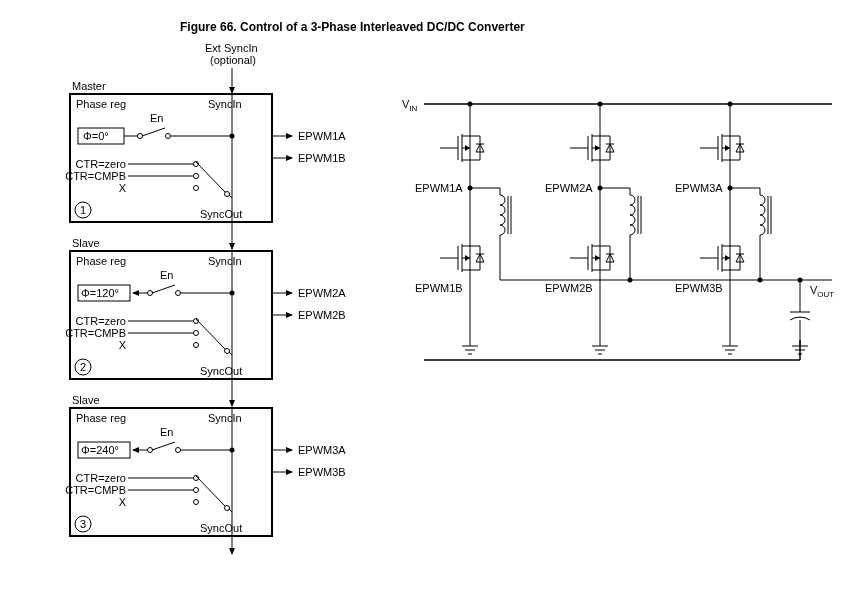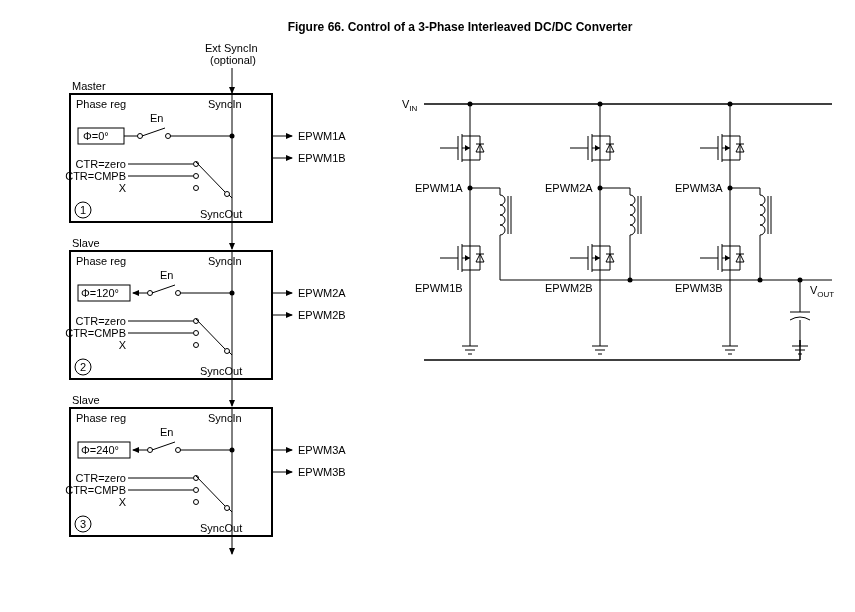--- a/index.html
+++ b/index.html
@@ -6,21 +6,20 @@
     margin: 0;
     padding: 20px;
     font-family: Arial, Helvetica, sans-serif;
     font-size: 11px;
     background: #fff;
     color: #000;
   }
   .figure-title {
     font-weight: bold;
     font-size: 12px;
-    text-align: center;
     width: 560px;
     margin: 0 0 6px 160px;
   }
   svg {
     display: block;
   }
   .box {
     fill: none;
     stroke: #000;
     stroke-width: 2;

